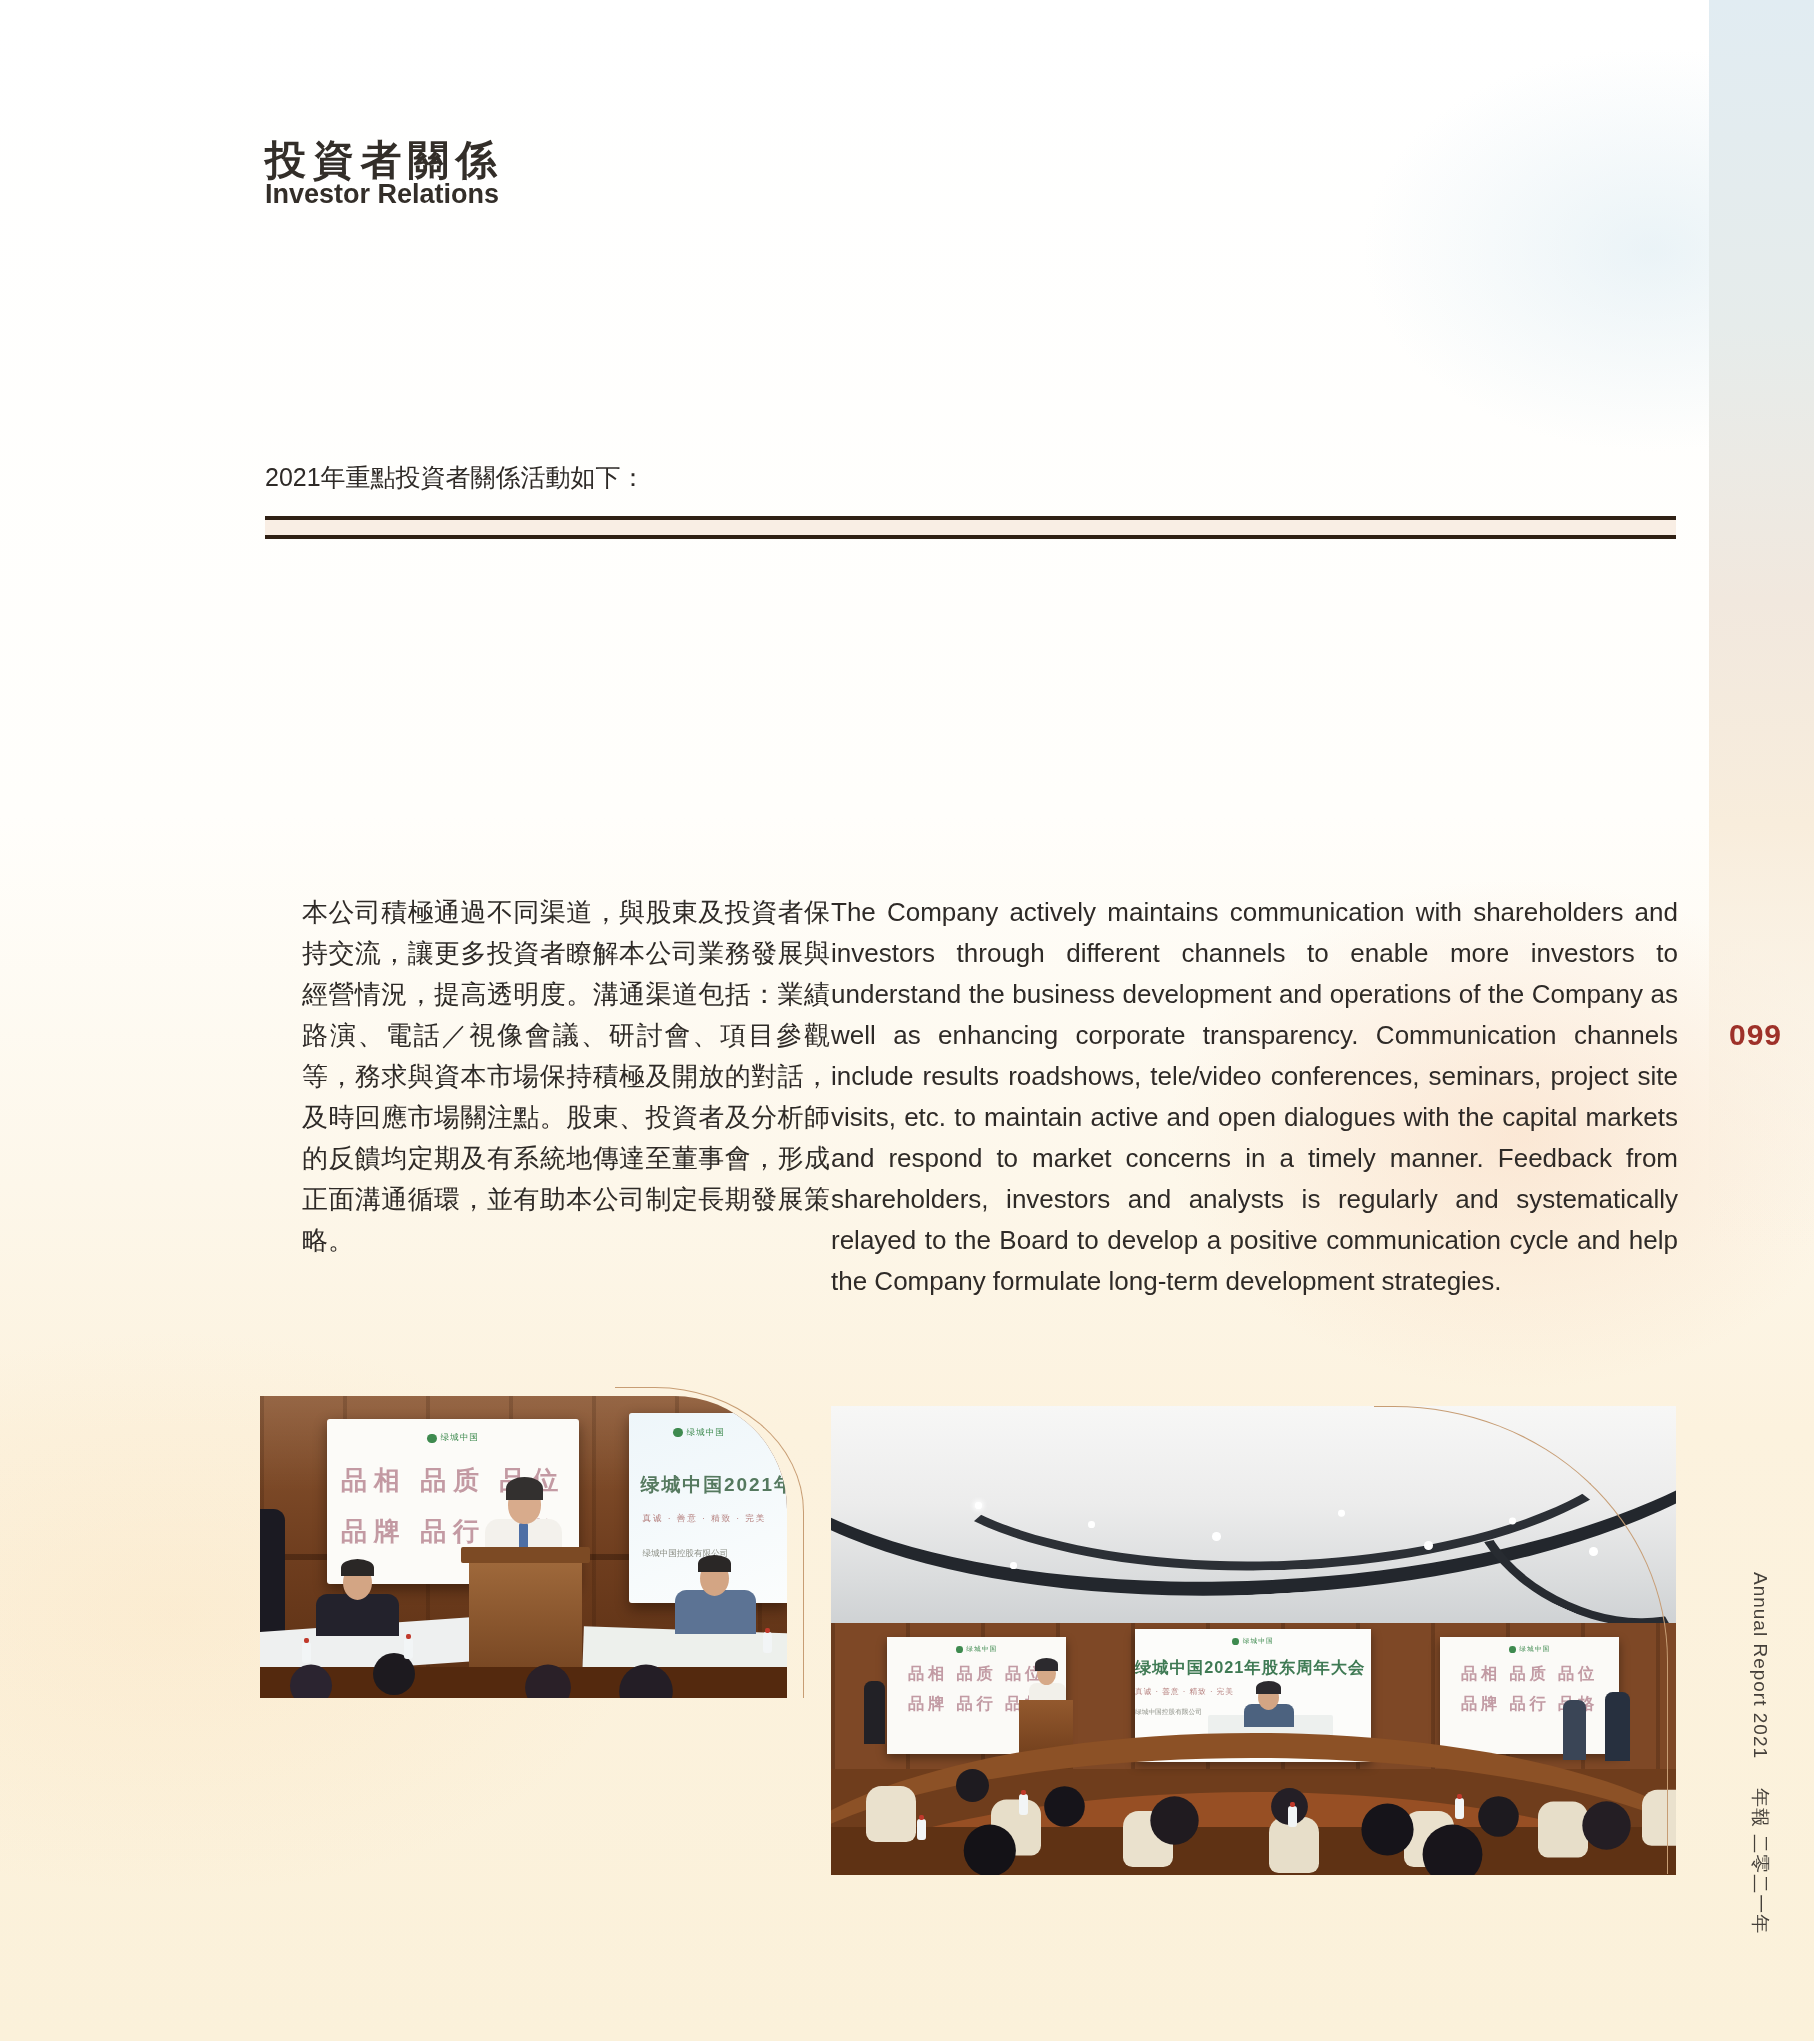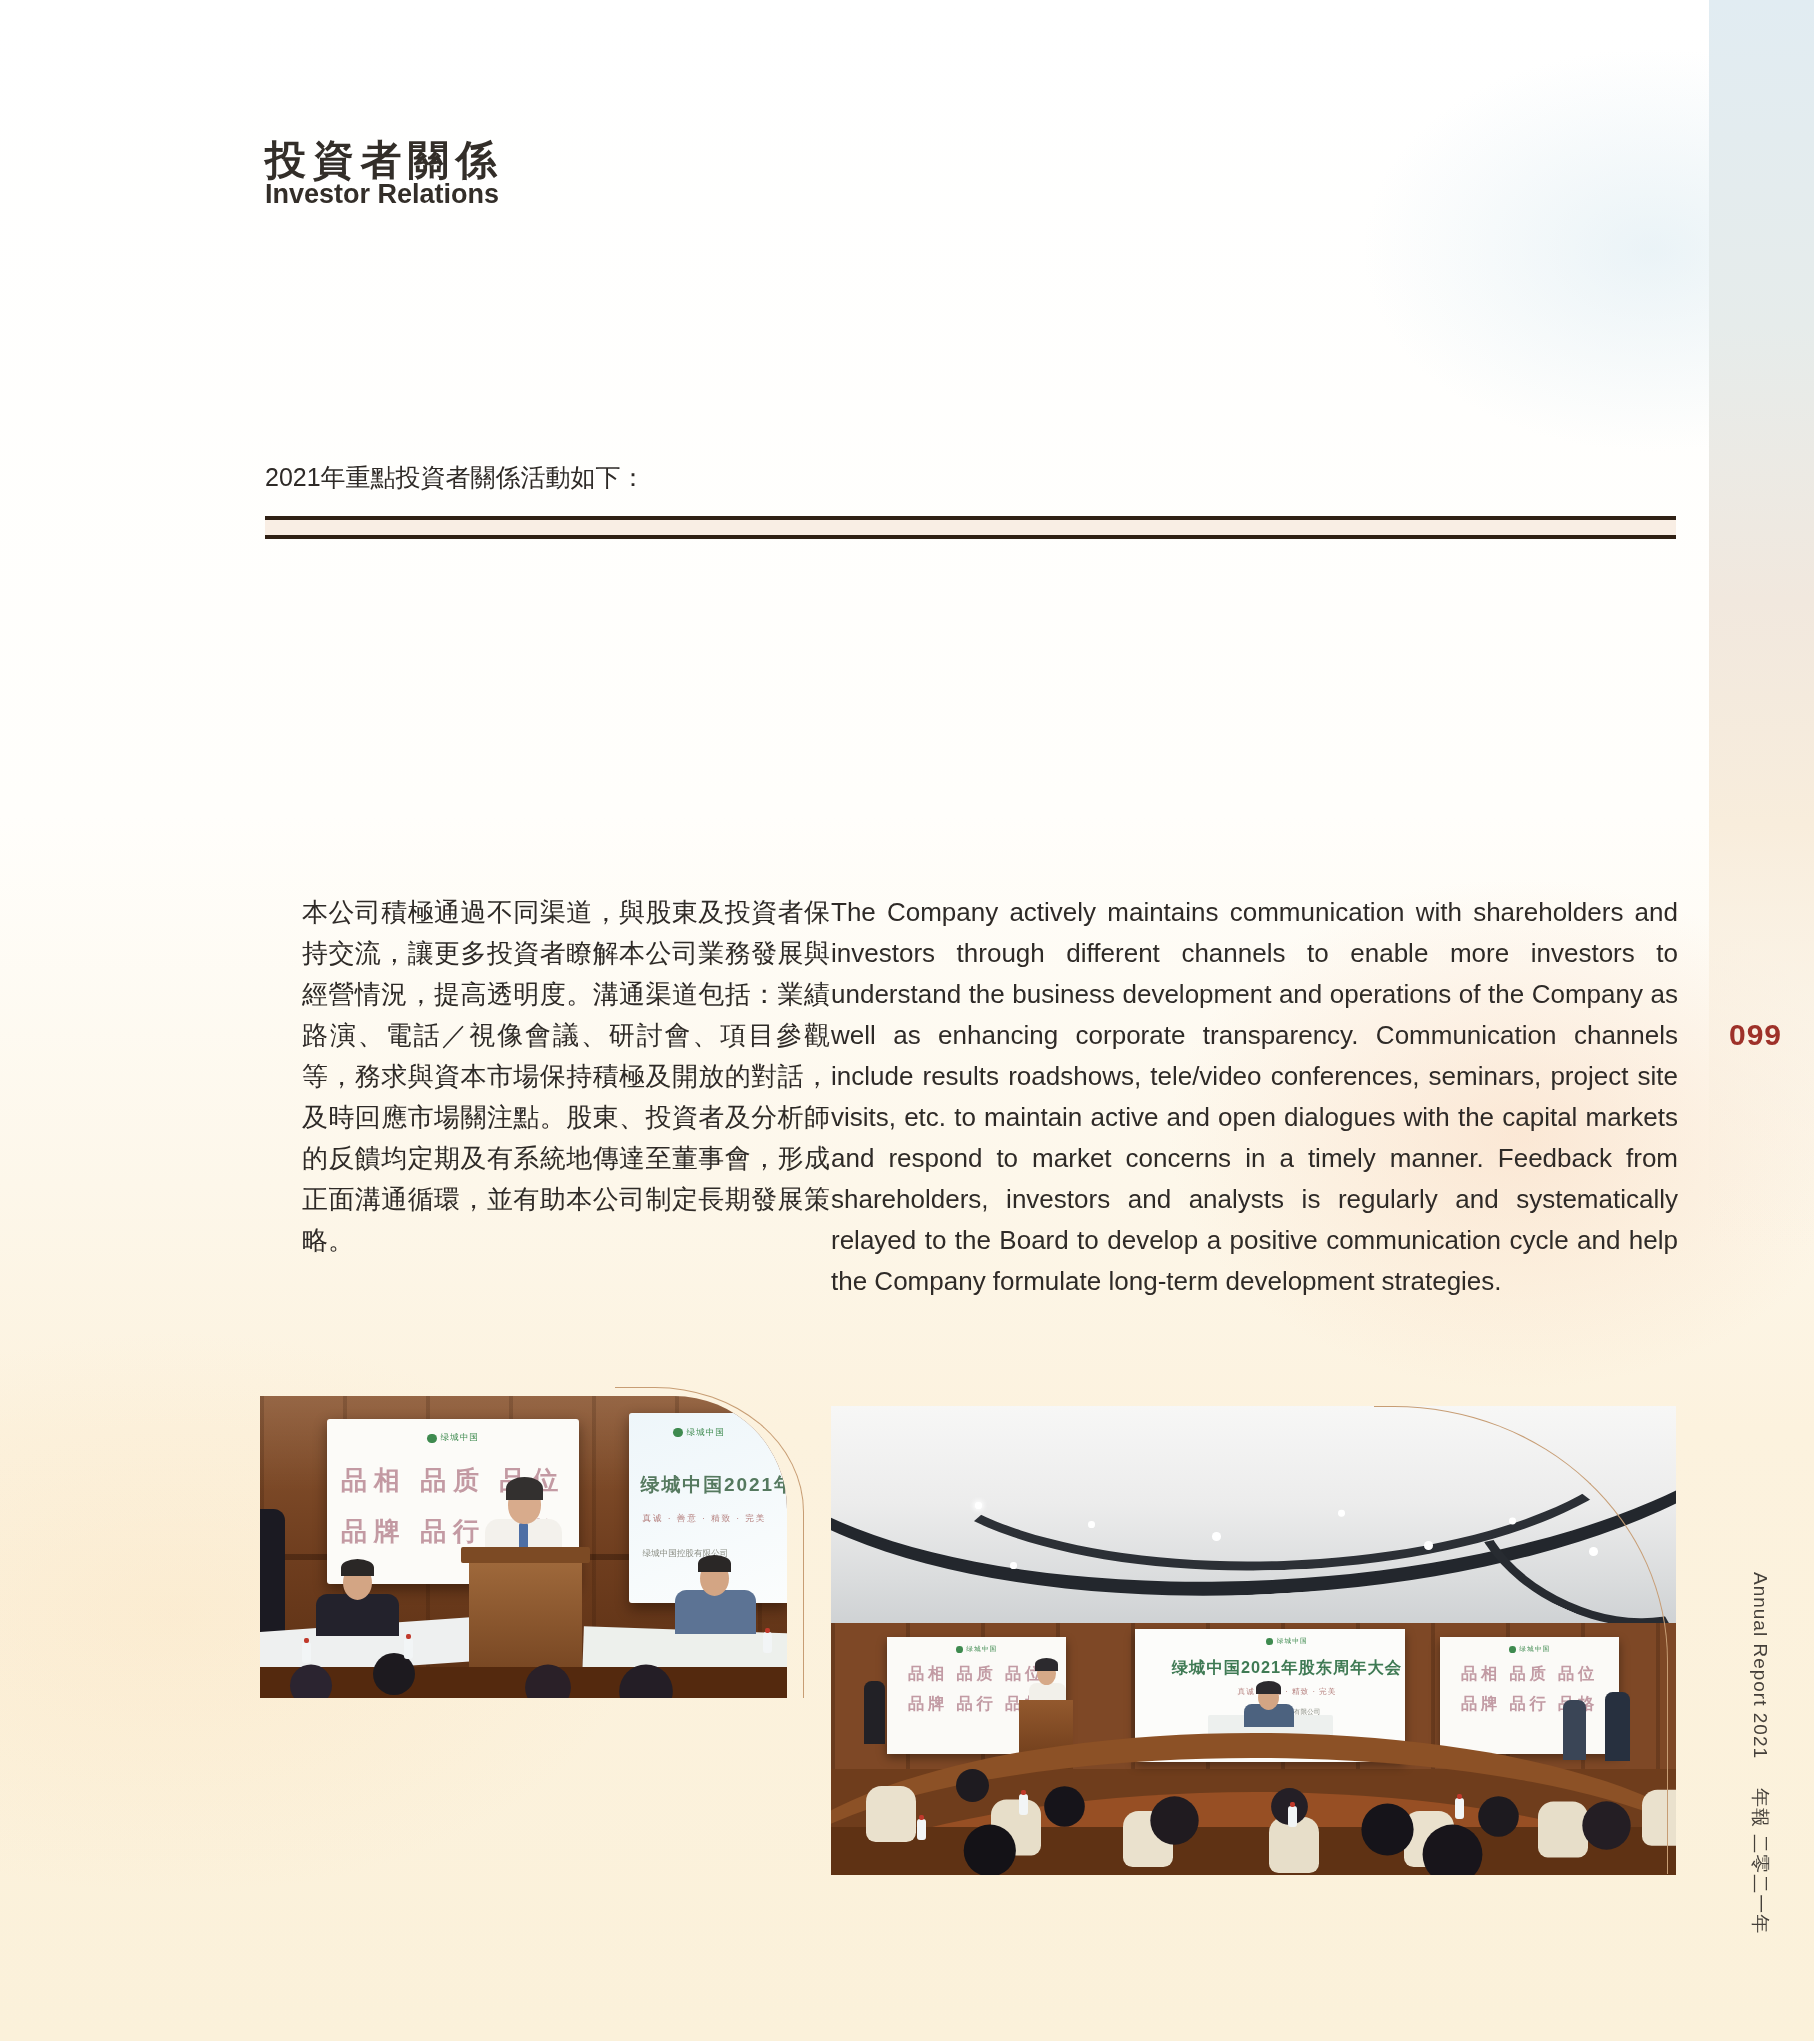--- a/index.html
+++ b/index.html
@@ -114,21 +114,21 @@
   .pr .wall { left:0; top:217px; width:100%; height:146px; background:#7e4826; }
   .pr .wallpanels { left:0; top:217px; width:100%; height:146px;
     background:repeating-linear-gradient(90deg, rgba(35,15,3,.22) 0 3.8px, transparent 3.8px 75px); }
   .pr .sL, .pr .sR { width:179px; height:117px; background:#fbfaf7; text-align:center; box-shadow:0 3.8px 9.6px rgba(0,0,0,.4); }
   .pr .sL { left:56px; top:231px; } .pr .sR { left:609px; top:231px; }
   .pr .sL .logo-row, .pr .sR .logo-row, .pr .sC .logo-row { margin-top:7.7px; }
   .pr .sL .logo-txt, .pr .sR .logo-txt, .pr .sC .logo-txt { font-size:6.7px; }
   .pr .sL .logo-dot, .pr .sR .logo-dot, .pr .sC .logo-dot { width:6.7px; height:6.7px; }
   .pr .sl1 { margin-top:9.6px; font-size:16.3px; font-weight:bold; letter-spacing:3.8px; color:#c29ba4; }
   .pr .sl2 { margin-top:7.7px; font-size:16.3px; font-weight:bold; letter-spacing:3.8px; color:#c29ba4; }
-  .pr .sC { left:304px; top:223px; width:236px; height:133px; background:#fcfcfa; text-align:center; box-shadow:0 3.8px 9.6px rgba(0,0,0,.4);padding-left:34px; }
+  .pr .sC { left:304px; top:223px; width:236px; height:133px; background:#fcfcfa; text-align:left; box-shadow:0 3.8px 9.6px rgba(0,0,0,.4); }
   .pr .sC .t { margin-top:11.5px; font-size:16.3px; font-weight:bold; color:#3f7a54; letter-spacing:1px; }
   .pr .sC .m { margin-top:7.7px; font-size:7.7px; color:#b5807f; letter-spacing:1px; }
   .pr .sC .c { margin-top:11.5px; font-size:6.7px; color:#90938a; }
   .pr .podium2 { left:188px; top:294px; width:54px; height:69px; background:linear-gradient(180deg,#93592e,#6b3a19); }
   .pr .spk2-hair { left:204px; top:252px; width:23px; height:12.5px; border-radius:50% 50% 0 0; background:#2c2a2e; }
   .pr .spk2-head { left:206px; top:256px; width:19px; height:23px; border-radius:50%; background:#d6a988; }
   .pr .spk2-body { left:198px; top:277px; width:37px; height:27px; border-radius:7.7px 7.7px 0 0; background:#f2f0ea; }
   .pr .ctable { left:377px; top:309px; width:125px; height:37px; background:#edf0ee; border-radius:1.9px; }
   .pr .cman-hair { left:425px; top:275px; width:25px; height:13.4px; border-radius:50% 50% 0 0; background:#2c2a2e; }
   .pr .cman-head { left:427px; top:279px; width:21px; height:25px; border-radius:50%; background:#d3a584; }

